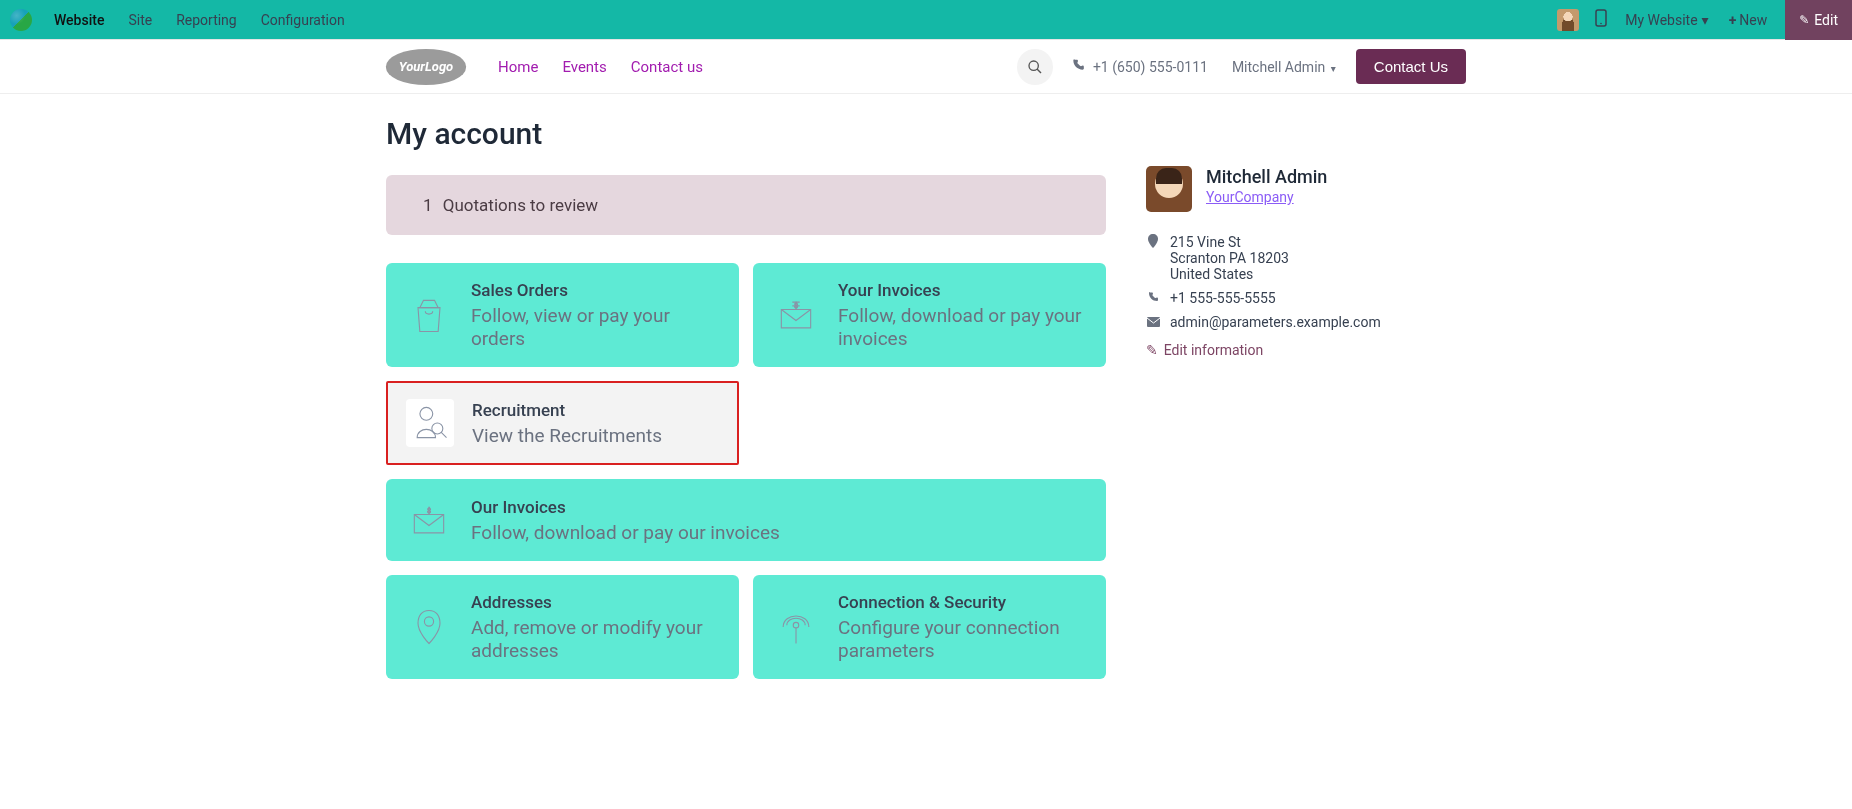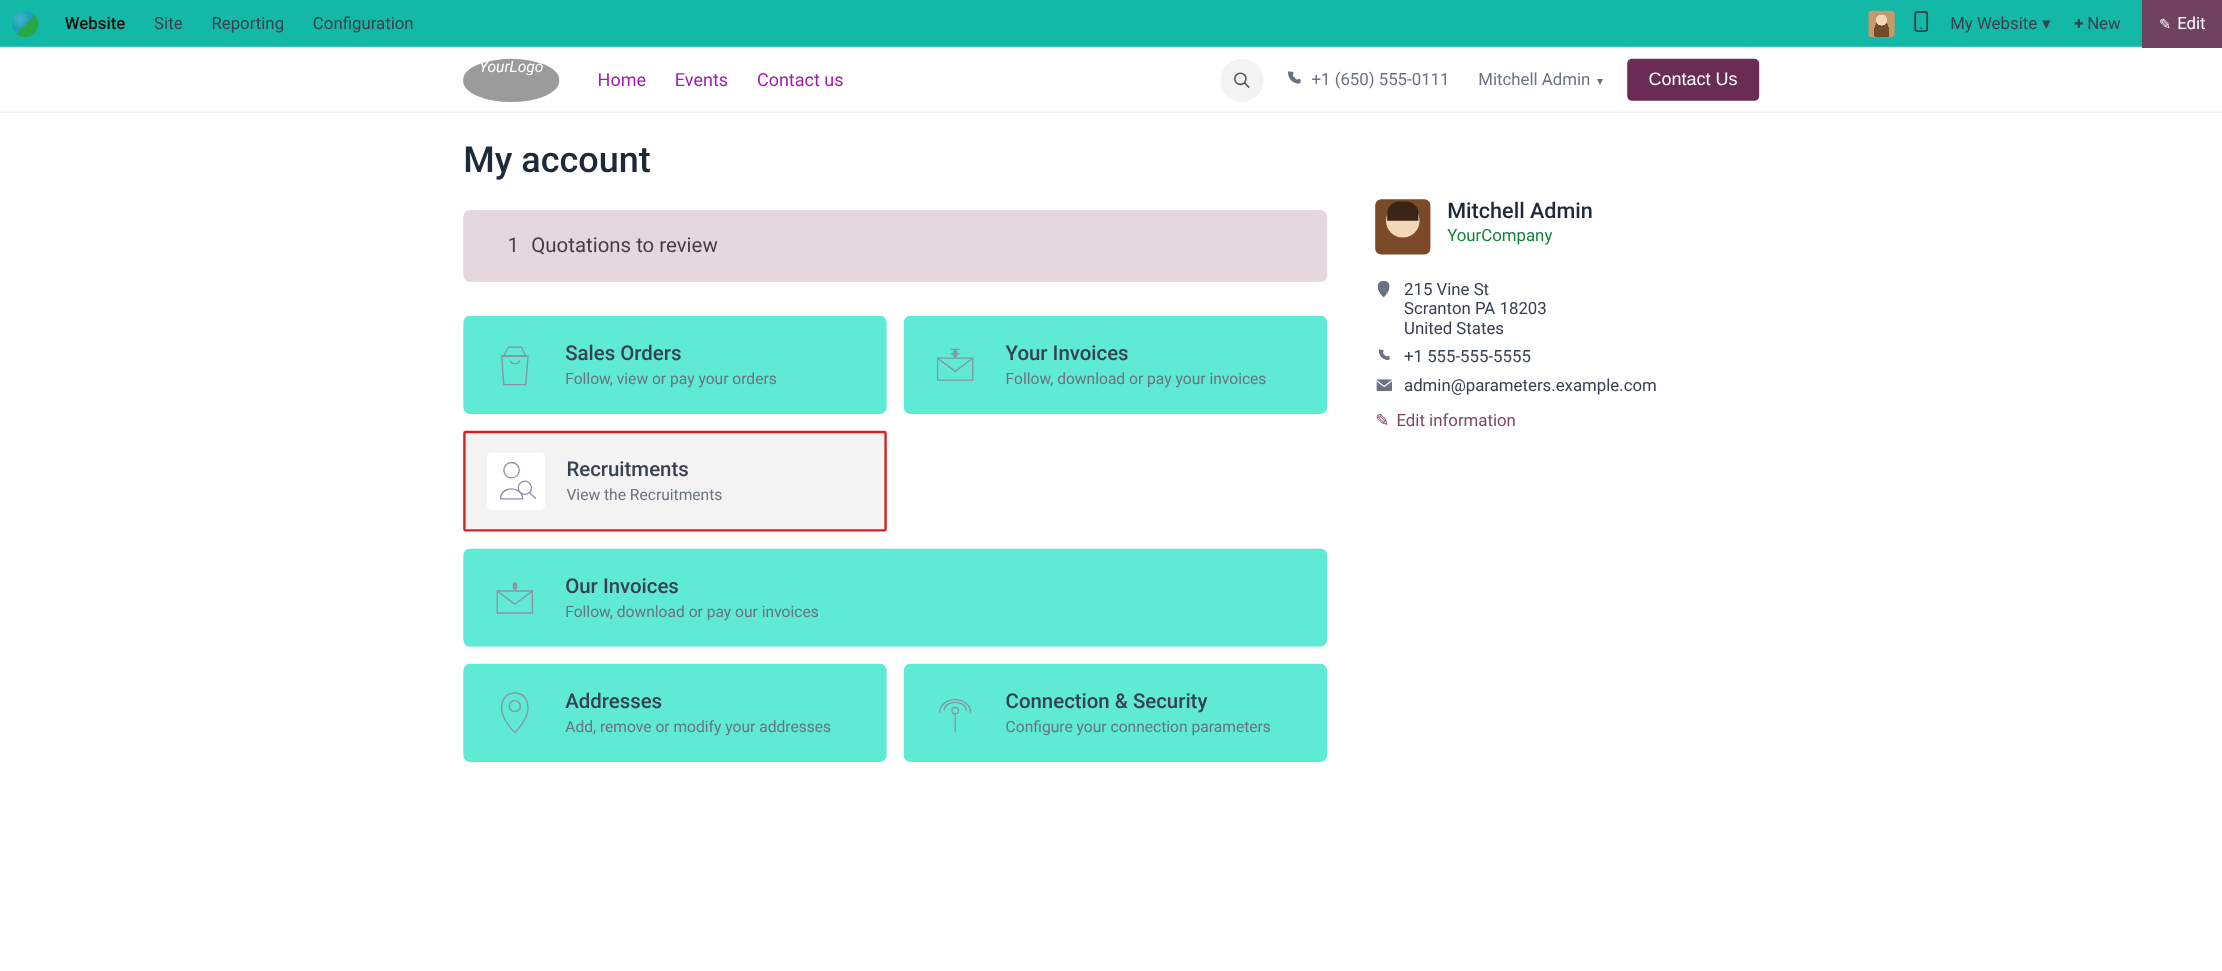--- a/index.html
+++ b/index.html
@@ -16,21 +16,21 @@
 .top-bar .mobile-icon { font-size:16px; color:#374151; padding:0 8px; cursor:pointer;}
 .top-bar .dropdown { padding:0 10px; color:#374151; cursor:pointer;}
 .top-bar .dropdown .caret { margin-left:4px;}
 .top-bar .new-btn { padding:0 10px; cursor:pointer; color:#374151;}
 .top-bar .new-btn .plus { font-weight:bold; margin-right:3px;}
 .top-bar .edit-btn { background:#71425f; color:#fff; padding:0 14px; height:40px; display:flex; align-items:center; margin-right:-10px; margin-left:8px; cursor:pointer;}
 .top-bar .edit-btn .pen { margin-right:5px; font-size:12px;}
 
 .site-header { display:flex; align-items:center; height:54px; padding:0 0; border-bottom:1px solid #eee; }
 .site-header-inner { max-width:1100px; width:100%; margin:0 auto; display:flex; align-items:center; padding:0 10px;}
-.logo-bubble { width:80px; height:36px; background:#9b9b9b; border-radius:50% / 48%; display:flex; align-items:flex-start; justify-content:center; color:#fff; font-size:13px; font-weight:400; font-style:italic; margin-right:20px;}
+.logo-bubble { width:80px; height:36px; background:#9b9b9b; border-radius:50% / 48%; display:flex; align-items:center; justify-content:center; color:#fff; font-size:13px; font-weight:700; font-style:italic; margin-right:20px;}
 .nav-link { padding:0 12px; color:#a21caf; cursor:pointer; font-size:15px;}
 .header-spacer{flex:1;}
 .search-circle{ width:36px; height:36px; border-radius:50%; background:#f3f3f3; display:flex; align-items:center; justify-content:center; cursor:pointer; margin-right:18px;}
 .search-circle svg{width:16px;height:16px;stroke:#555;}
 .phone-block{color:#6b7280; margin-right:24px; display:flex; align-items:center; gap:8px;}
 .user-dd{color:#6b7280; margin-right:20px; cursor:pointer;}
 .user-dd .caret{margin-left:3px; font-size:10px;}
 .contact-btn{background:#6a2c54; color:#fff; border:none; padding:9px 18px; border-radius:4px; font-size:15px; cursor:pointer;}
 
 .page-wrap{ max-width:1100px; margin:0 auto; padding: 22px 10px 40px; display:flex; gap:40px;}
@@ -44,29 +44,29 @@
 
 .card-grid{ display:grid; grid-template-columns: 1fr 1fr; gap:14px; margin-bottom:14px;}
 .card-grid.single{ grid-template-columns: 1fr; }
 .card-grid.single .card{ max-width:353px;}
 
 .card{ background:#5eead4; border-radius:6px; padding:16px 18px; display:flex; align-items:center; gap:18px; cursor:pointer; border:1px solid transparent;}
 .card.highlight{ border:2px solid #d92020; background:#f3f3f3; border-radius:2px;}
 .card .icon-box{ width:48px; height:48px; display:flex; align-items:center; justify-content:center; flex-shrink:0;}
 .card .icon-box.white{ background:#fff; border-radius:4px;}
 .card h3{ font-size:17px; font-weight:500; color:#374151; margin-bottom:4px;}
-.card p{ font-size:13px; color:#6b7280;}
+.card p{ font-size:19px; color:#6b7280;}
 
 
 .profile-head{display:flex; gap:14px; align-items:flex-start; margin-bottom:22px;}
 .avatar-lg{width:46px; height:46px; border-radius:5px; background:#7a4a2b; position:relative; overflow:hidden;}
 .avatar-lg::before{content:''; position:absolute; top:4px; left:9px; width:28px; height:28px; background:#f4d7b8; border-radius:50%;}
 .avatar-lg::after{content:''; position:absolute; top:2px; left:10px; width:26px; height:16px; background:#3a2418; border-radius:10px 10px 0 0;}
 .prof-name{font-size:18px; font-weight:500; color:#1f2937;}
-.prof-comp{font-size:14px; color:#15803d; margin-top:2px;}
+.prof-comp{font-size:14px; color:#8b5cf6; margin-top:2px;text-decoration:underline;}
 .info-row{display:flex; gap:10px; margin-bottom:8px; font-size:14px; color:#374151;}
 .info-row .ico{width:14px; color:#6b7280; flex-shrink:0; text-align:center;}
 .info-row .txt{flex:1;}
 .edit-link{ color:#7d4564; cursor:pointer; font-size:14px; margin-top:12px; display:flex; align-items:center; gap:6px;}
 
 
 .iso-icon{width:44px;height:44px;}
 .iso-icon *{stroke:#8a94a6; stroke-width:1.2; fill:none;}
 </style>
 </head>
@@ -171,21 +171,21 @@
       <div class="card highlight">
         <div class="icon-box white">
           <svg class="iso-icon" viewBox="0 0 48 48">
               <circle cx="20" cy="14" r="7" fill="#6b5a4a" stroke="none"></circle>
               <path d="M10 40 C10 28 30 28 30 40 Z" fill="#4a90d9" stroke="none"></path>
               <circle cx="32" cy="30" r="6" fill="none" stroke="#4a90d9" stroke-width="2"></circle>
               <line x1="36" y1="34" x2="42" y2="40" stroke="#4a90d9" stroke-width="2"></line>
             </svg>
         </div>
         <div>
-          <h3>Recruitments</h3>
+          <h3>Recruitment</h3>
           <p>View the Recruitments</p>
         </div>
       </div>
     </div>
 
     <div class="card-grid single">
       <div class="card" style="max-width:100%">
         <div class="icon-box">
           <svg class="iso-icon" viewBox="0 0 48 48">
               <path d="M8 18 L40 18 L40 38 L8 38 Z"></path>

